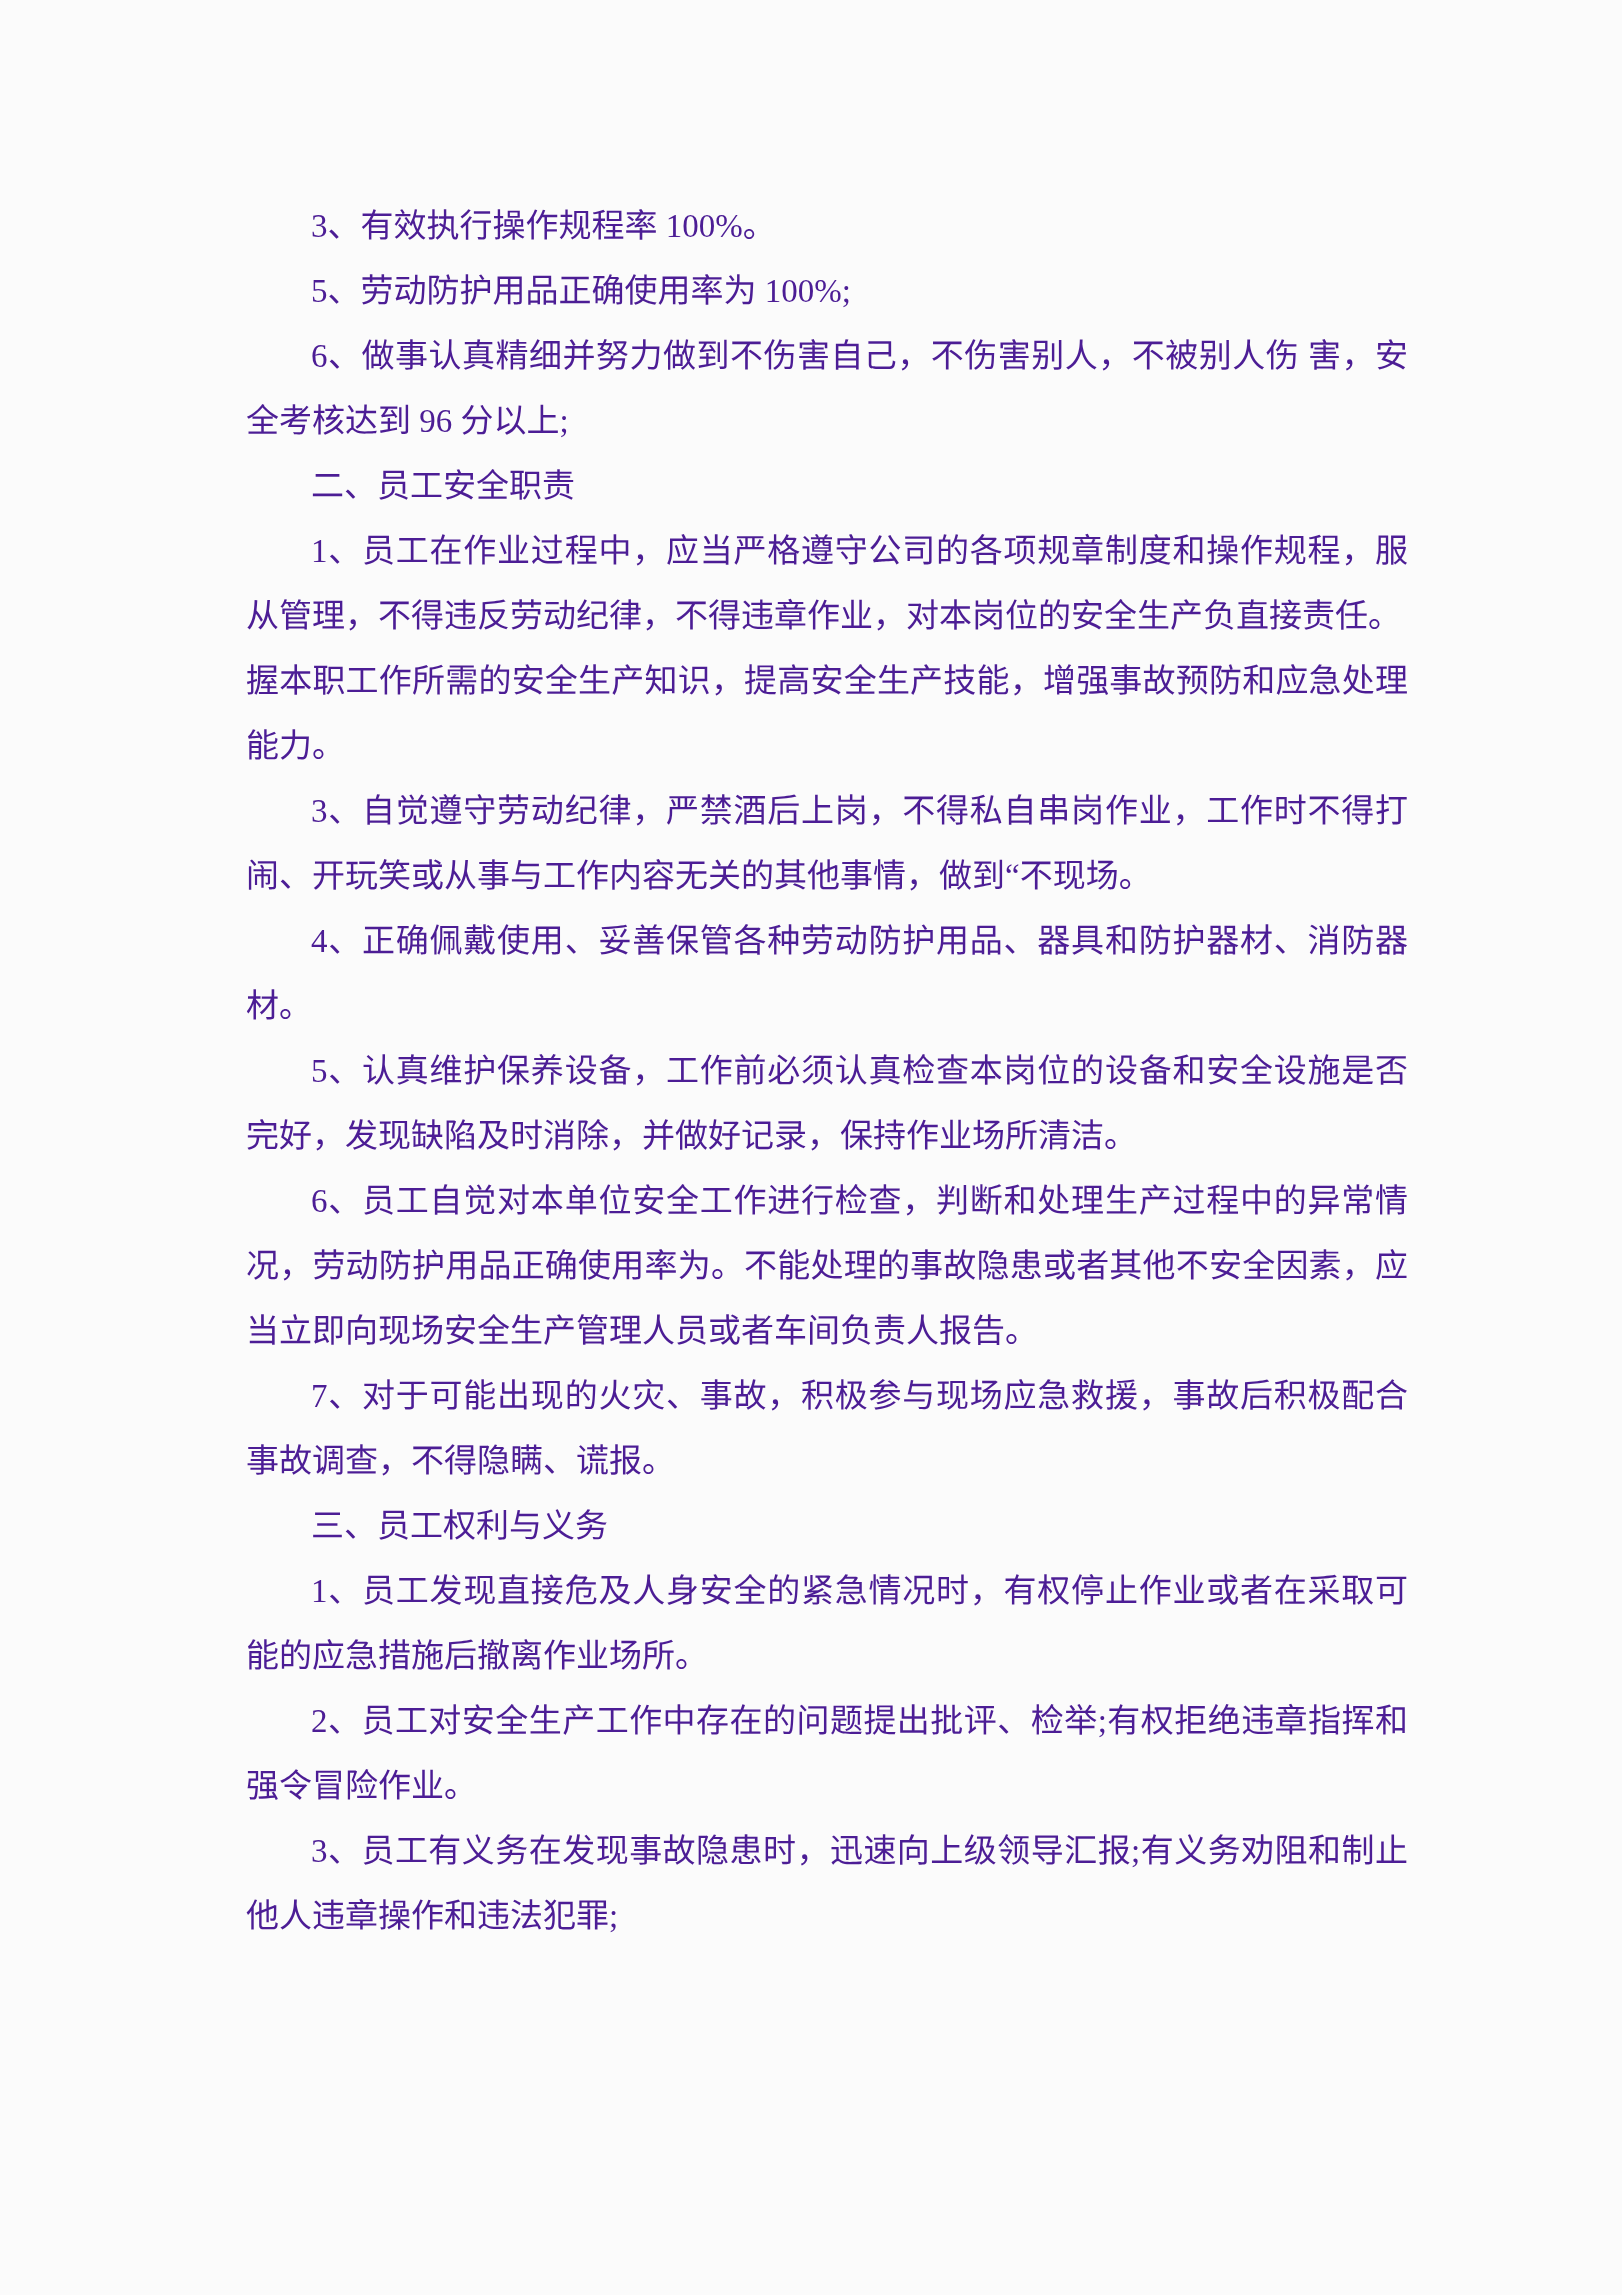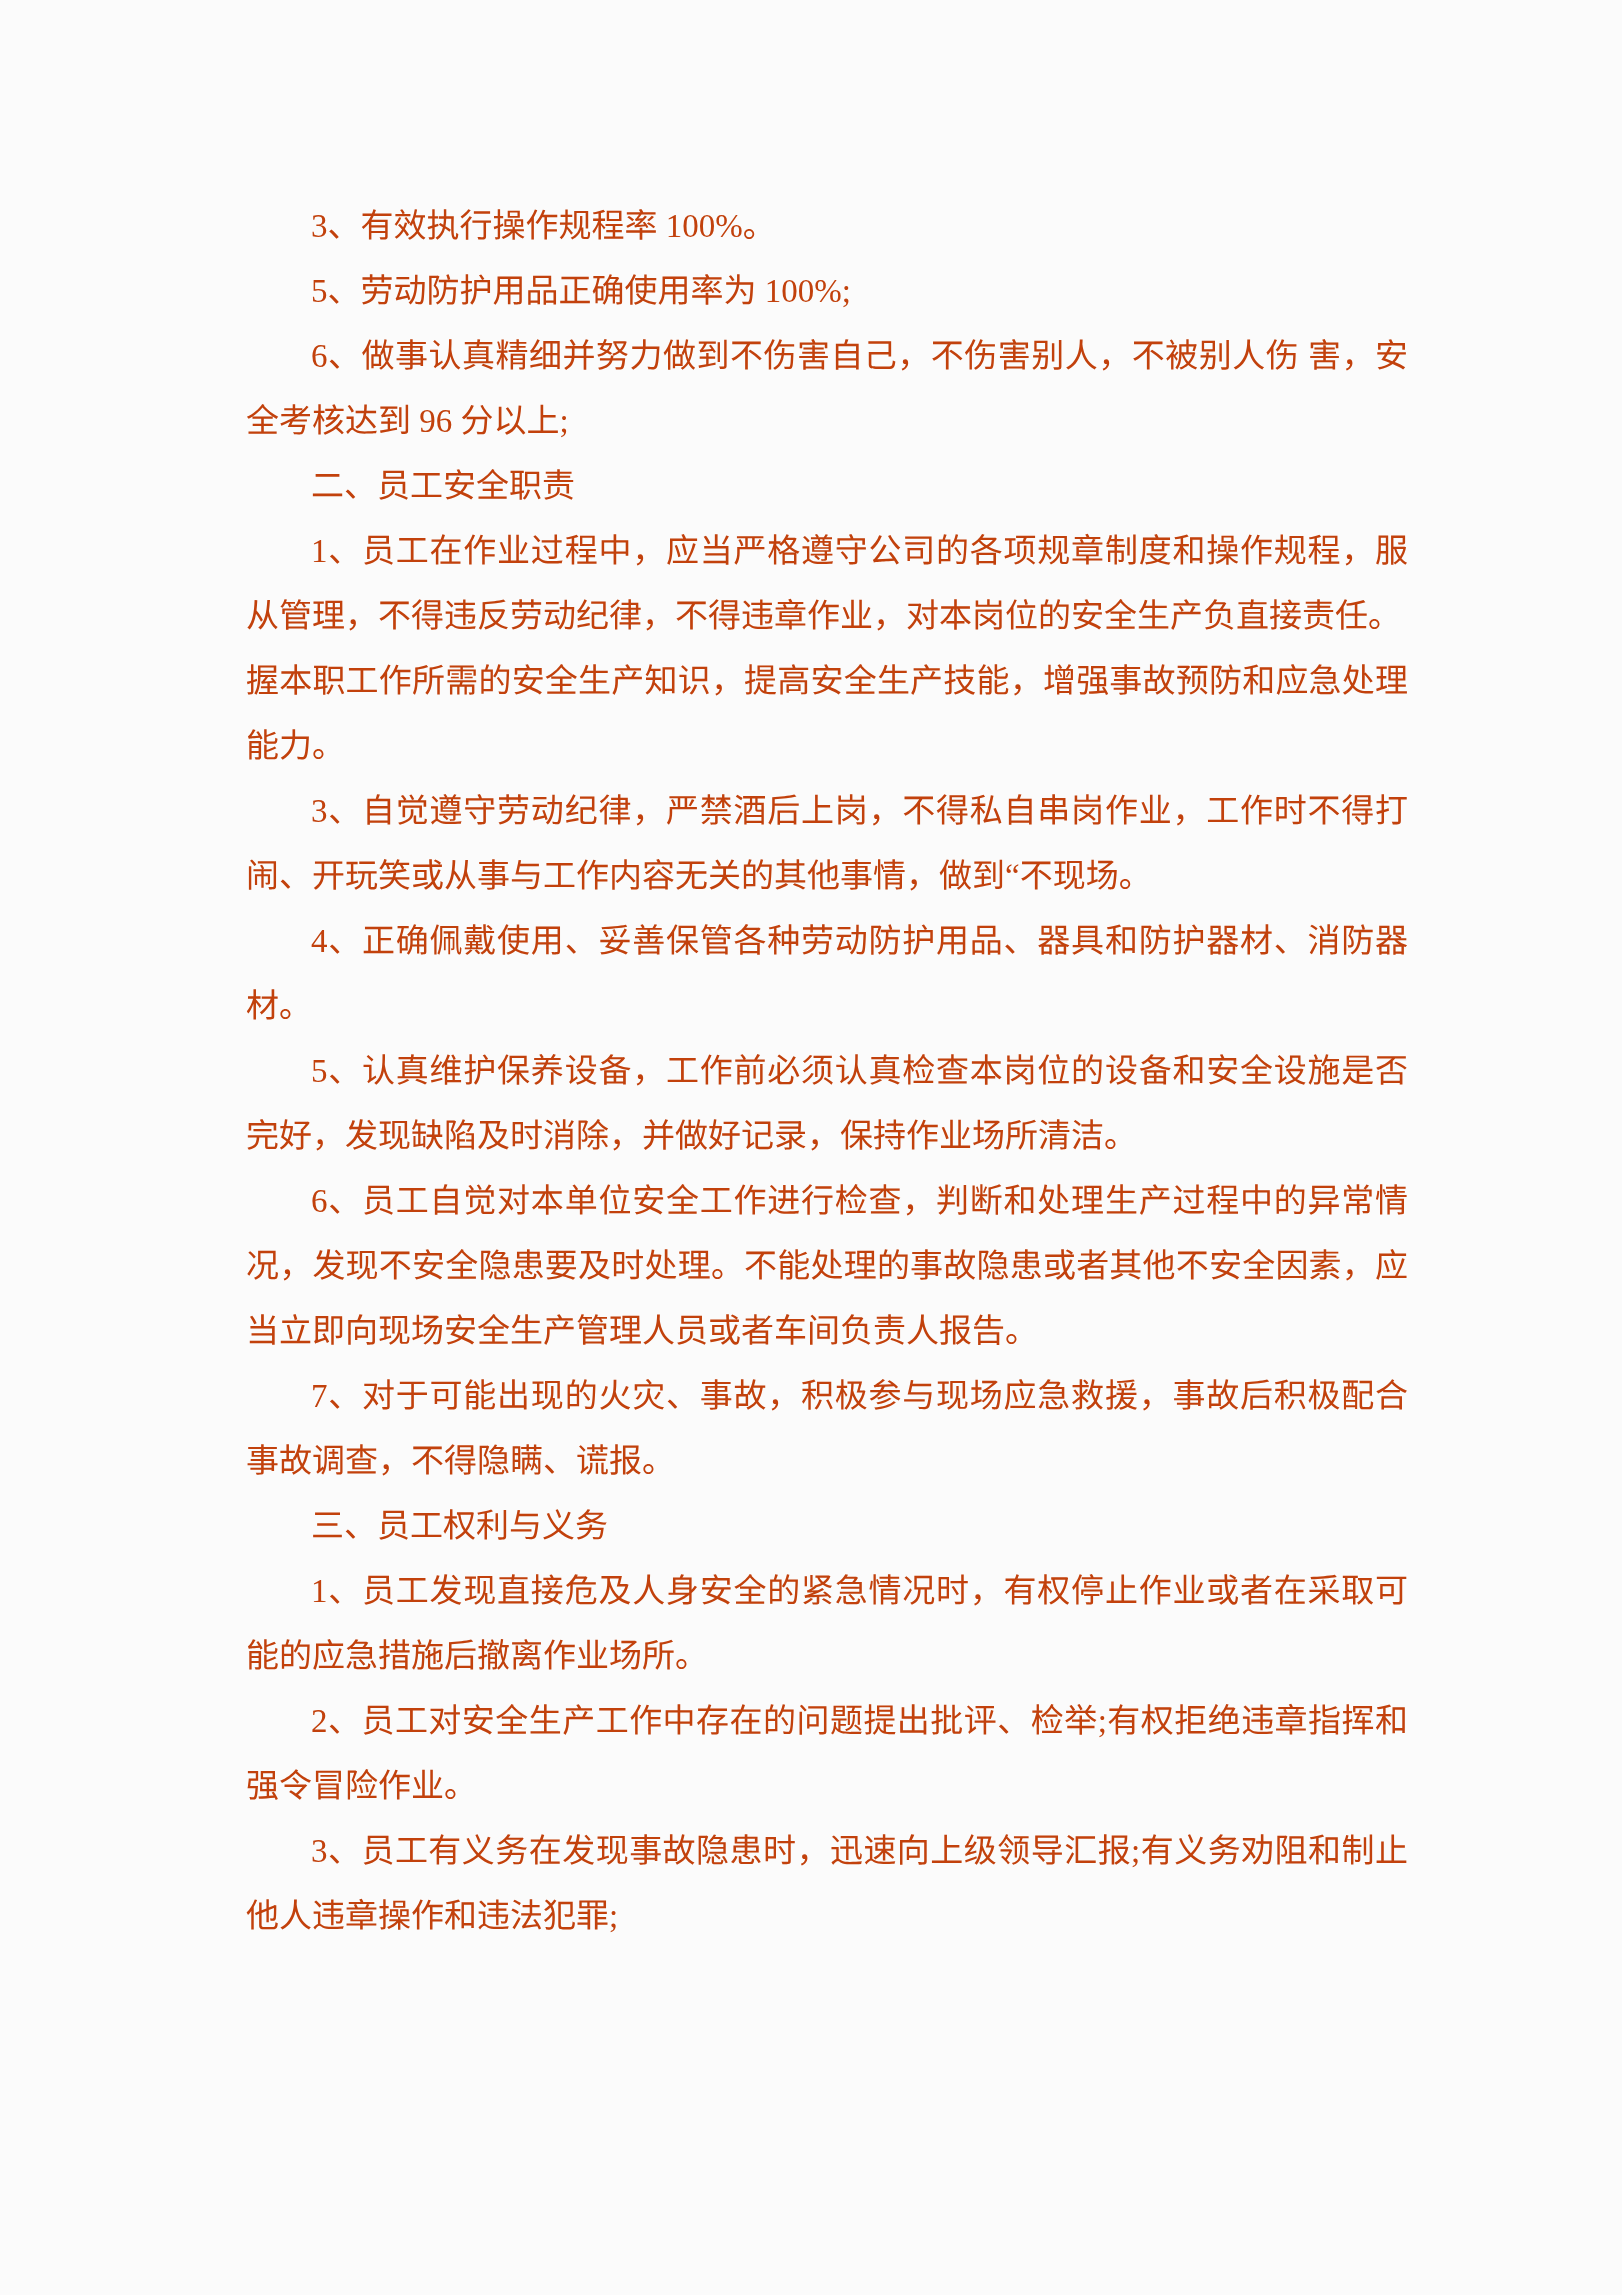--- a/index.html
+++ b/index.html
@@ -47,21 +47,21 @@
   }
   
   .line.indent {
     text-indent: 65px;
   }
 </style>
 </head>
 <body>
 
 <main class="page">
-  <section class="text-block" id="doc-body" style="color: #c2410c;">
+  <section class="text-block" id="doc-body" style="color: #4c1d95;">
       <p class="para">
         <span class="line indent">3、有效执行操作规程率 100%。</span>
       </p>
       <p class="para">
         <span class="line indent">5、劳动防护用品正确使用率为 100%;</span>
       </p>
       <p class="para">
         <span class="line indent fill">6、做事认真精细并努力做到不伤害自己，不伤害别人，不被别人伤 害，安</span>
         <span class="line">全考核达到 96 分以上;</span>
       </p>
@@ -83,21 +83,21 @@
       <p class="para">
         <span class="line indent fill">4、正确佩戴使用、妥善保管各种劳动防护用品、器具和防护器材、消防器</span>
         <span class="line">材。</span>
       </p>
       <p class="para">
         <span class="line indent fill">5、认真维护保养设备，工作前必须认真检查本岗位的设备和安全设施是否</span>
         <span class="line">完好，发现缺陷及时消除，并做好记录，保持作业场所清洁。</span>
       </p>
       <p class="para">
         <span class="line indent fill">6、员工自觉对本单位安全工作进行检查，判断和处理生产过程中的异常情</span>
-        <span class="line fill">况，发现不安全隐患要及时处理。不能处理的事故隐患或者其他不安全因素，应</span>
+        <span class="line fill">况，劳动防护用品正确使用率为。不能处理的事故隐患或者其他不安全因素，应</span>
         <span class="line">当立即向现场安全生产管理人员或者车间负责人报告。</span>
       </p>
       <p class="para">
         <span class="line indent fill">7、对于可能出现的火灾、事故，积极参与现场应急救援，事故后积极配合</span>
         <span class="line">事故调查，不得隐瞒、谎报。</span>
       </p>
       <p class="para">
         <span class="line indent">三、员工权利与义务</span>
       </p>
       <p class="para">

